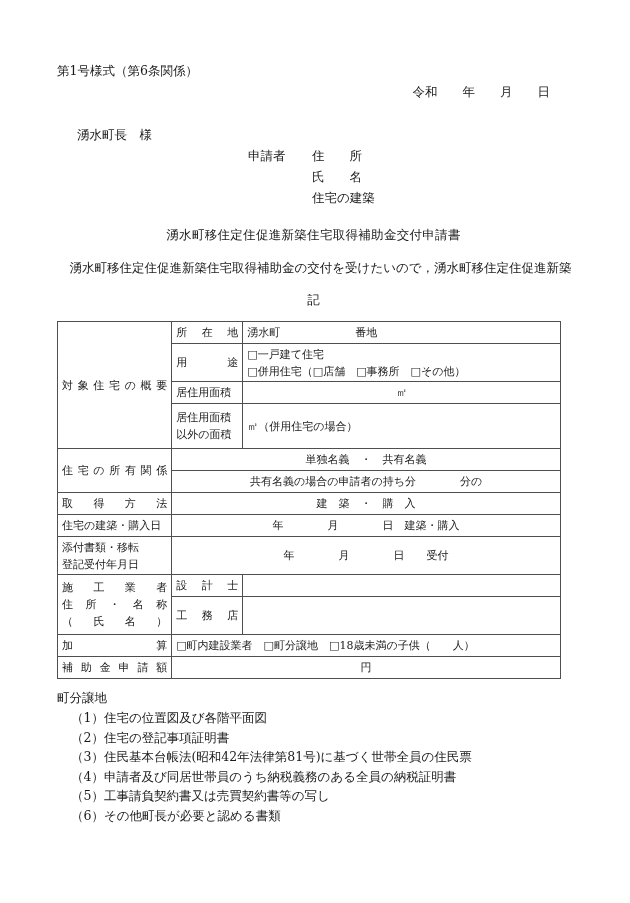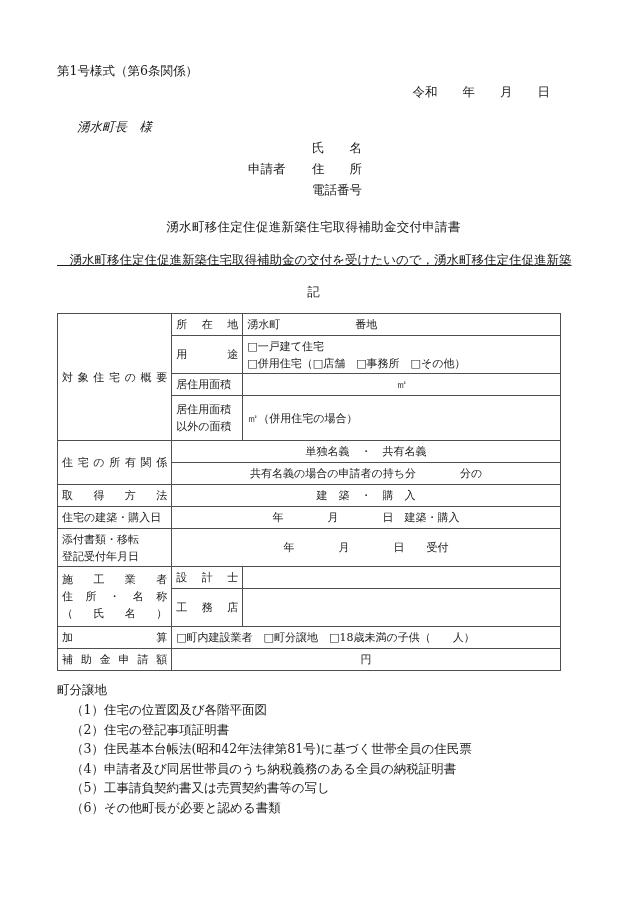--- a/index.html
+++ b/index.html
@@ -13,27 +13,27 @@
   }
   .page{
     position:relative;
     width:513px;
     padding:0 60px 30px 57px;
     box-sizing:content-box;
   }
   .line{line-height:21px;white-space:nowrap;}
   .form-number{margin-top:60px;}
   .date-line{text-align:right;padding-right:20px;}
-  .addressee{margin-top:14px;padding-left:20px;font-style:italic;}
+  .addressee{margin-top:22px;padding-left:20px;}
   .applicant-block{margin-top:0;padding-left:191px;}
   .applicant-row{display:flex;line-height:21px;white-space:nowrap;}
   .applicant-row .alabel{width:64px;flex:0 0 64px;}
   .doc-title{margin-top:16px;text-align:center;line-height:21px;letter-spacing:0.3px;}
   .paragraph{margin-top:12px;}
-  .paragraph .pline{line-height:22px;white-space:nowrap;text-decoration:underline;}
+  .paragraph .pline{line-height:22px;white-space:nowrap;}
   .record-mark{margin-top:10px;text-align:center;line-height:21px;}
 
   table.form{
     margin-top:11px;
     border-collapse:collapse;
     table-layout:fixed;
     width:504px;
   }
   table.form td{
     border:1px solid #4f4f4f;
@@ -71,30 +71,30 @@
 <div class="page">
 
   <div class="line form-number">第1号様式（第6条関係）</div>
 
   <div class="line date-line">令和　　年　　月　　日</div>
 
   <div class="line addressee">湧水町長　様</div>
 
   <div class="applicant-block">
     <div class="applicant-row">
+      <span class="alabel">申請者</span>
+      <span>住　　所</span>
+    </div>
+    <div class="applicant-row">
       <span class="alabel"></span>
       <span>氏　　名</span>
     </div>
     <div class="applicant-row">
-      <span class="alabel">申請者</span>
-      <span>住　　所</span>
-    </div>
-    <div class="applicant-row">
       <span class="alabel"></span>
-      <span>電話番号</span>
+      <span>住宅の建築</span>
     </div>
   </div>
 
   <div class="doc-title">湧水町移住定住促進新築住宅取得補助金交付申請書</div>
 
   <div class="paragraph">
     <div class="pline">　湧水町移住定住促進新築住宅取得補助金の交付を受けたいので，湧水町移住定住促進新築</div>
   </div>
 
   <div class="record-mark">記</div>

